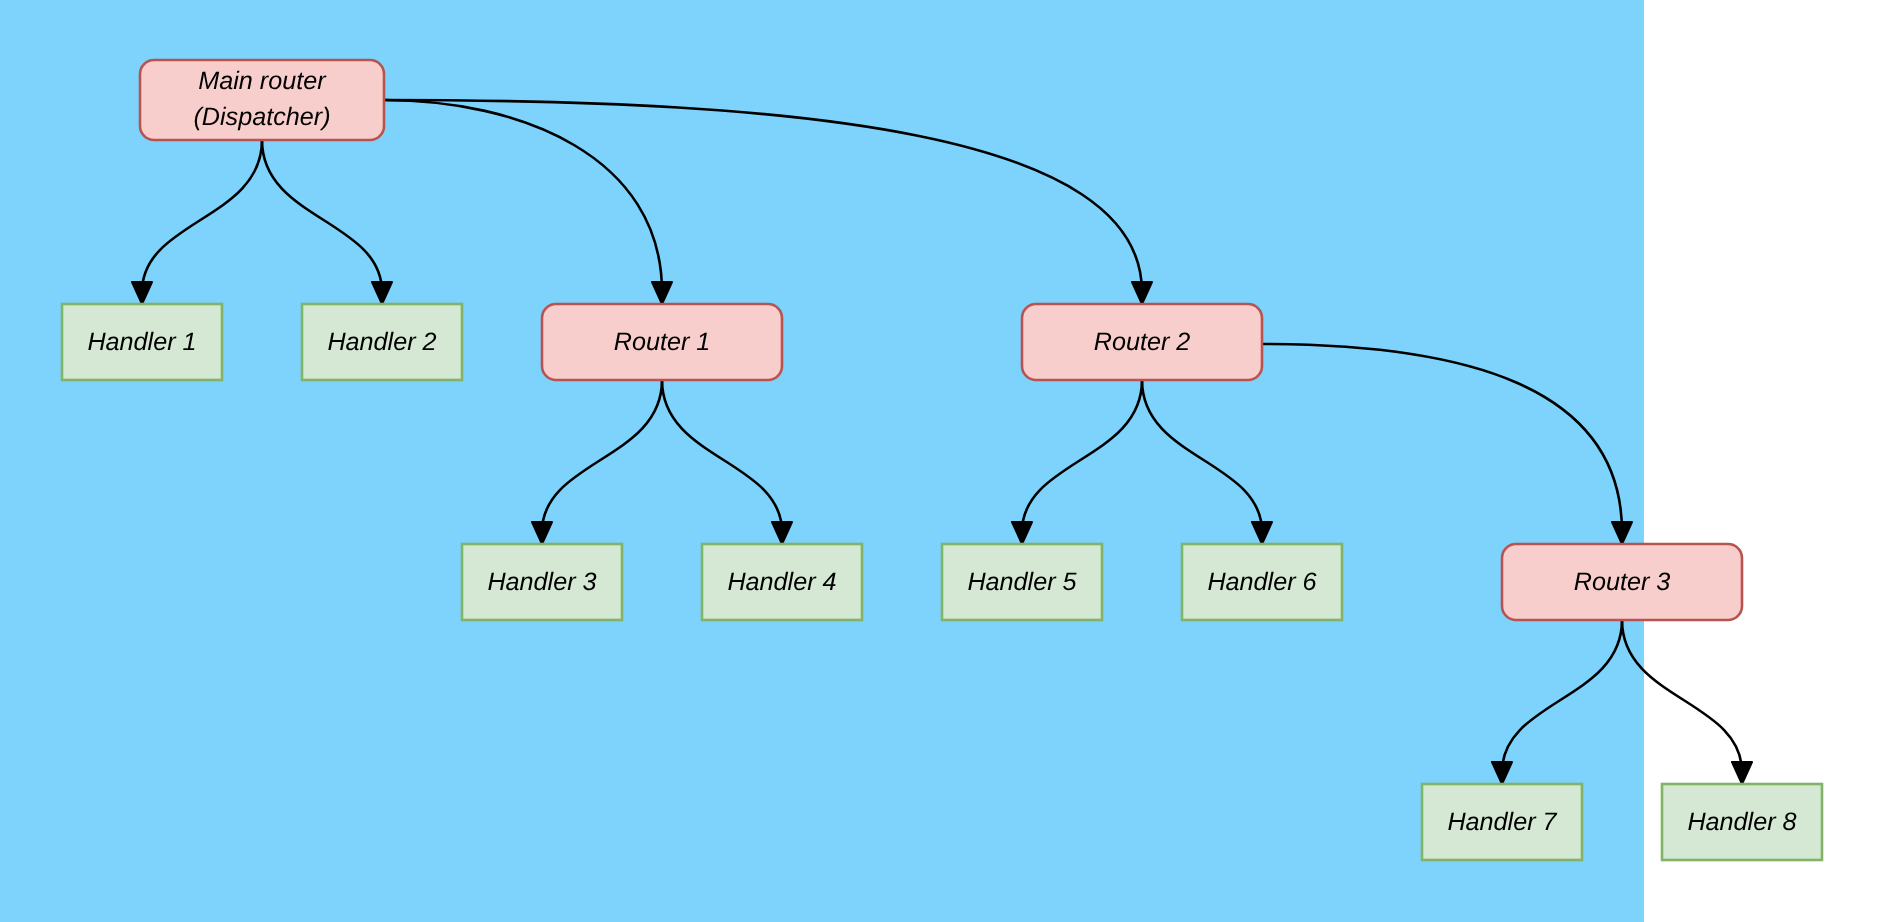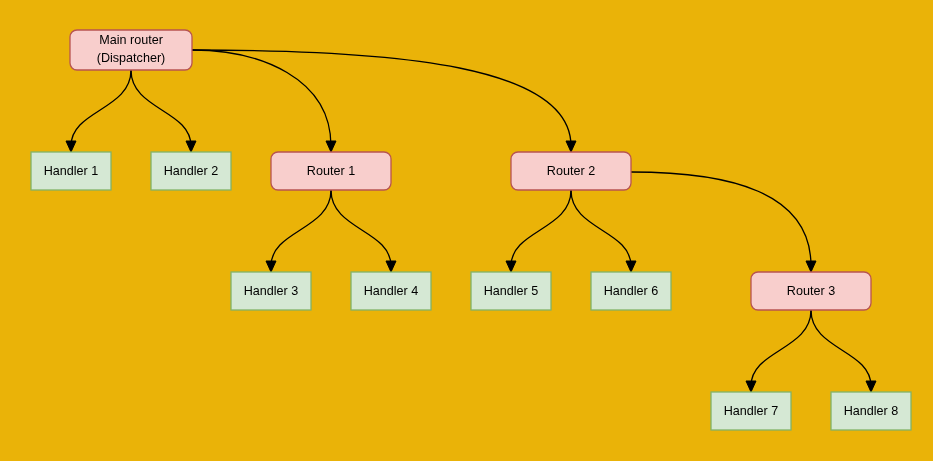--- a/index.html
+++ b/index.html
@@ -8,23 +8,24 @@
     background: #ffffff;
   }
   body {
     width: 941px;
     height: 461px;
     overflow: hidden;
     font-family: "Liberation Sans", sans-serif;
   }
   #diagram-canvas {
     position: relative;
-    width: 933px;
+    width: 822px;
     height: 461px;
-    background: #eab308;
+    background: #7dd3fc;
+    font-style: italic;
   }
   svg.diagram-svg {
     position: absolute;
     top: 0;
     left: 0;
     width: 941px;
     height: 461px;
     display: block;
   }
   .edge-path {

